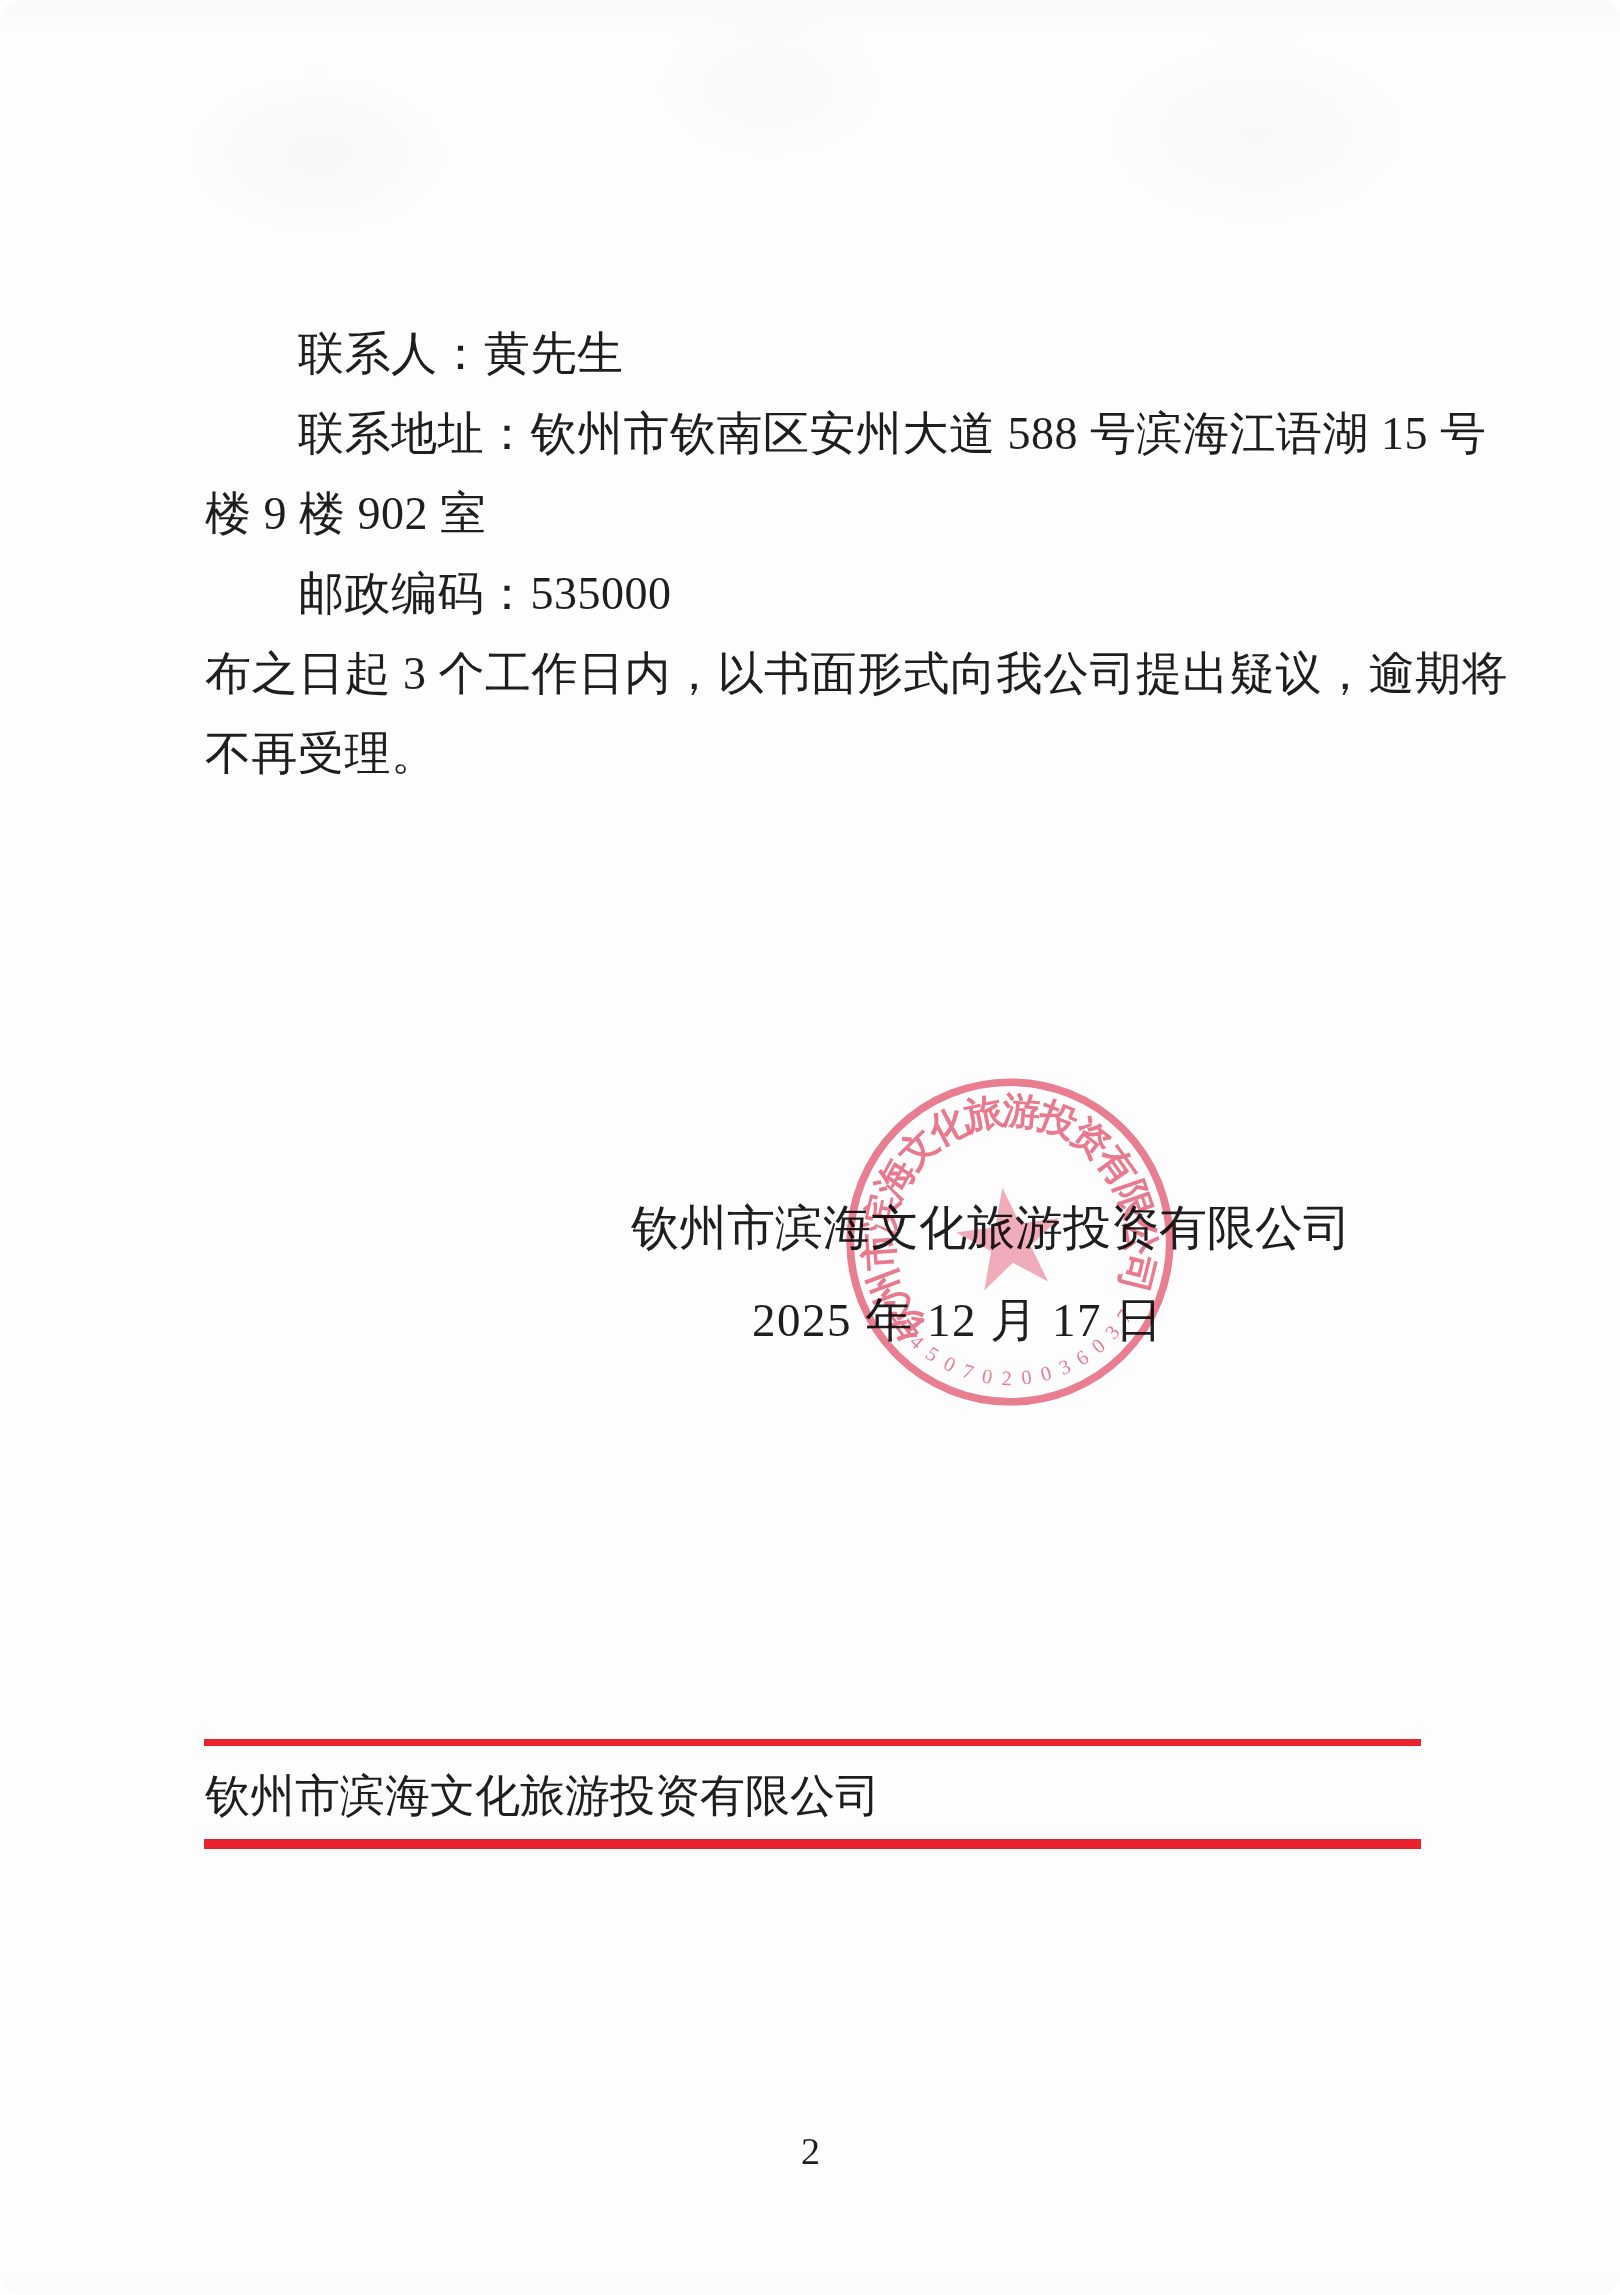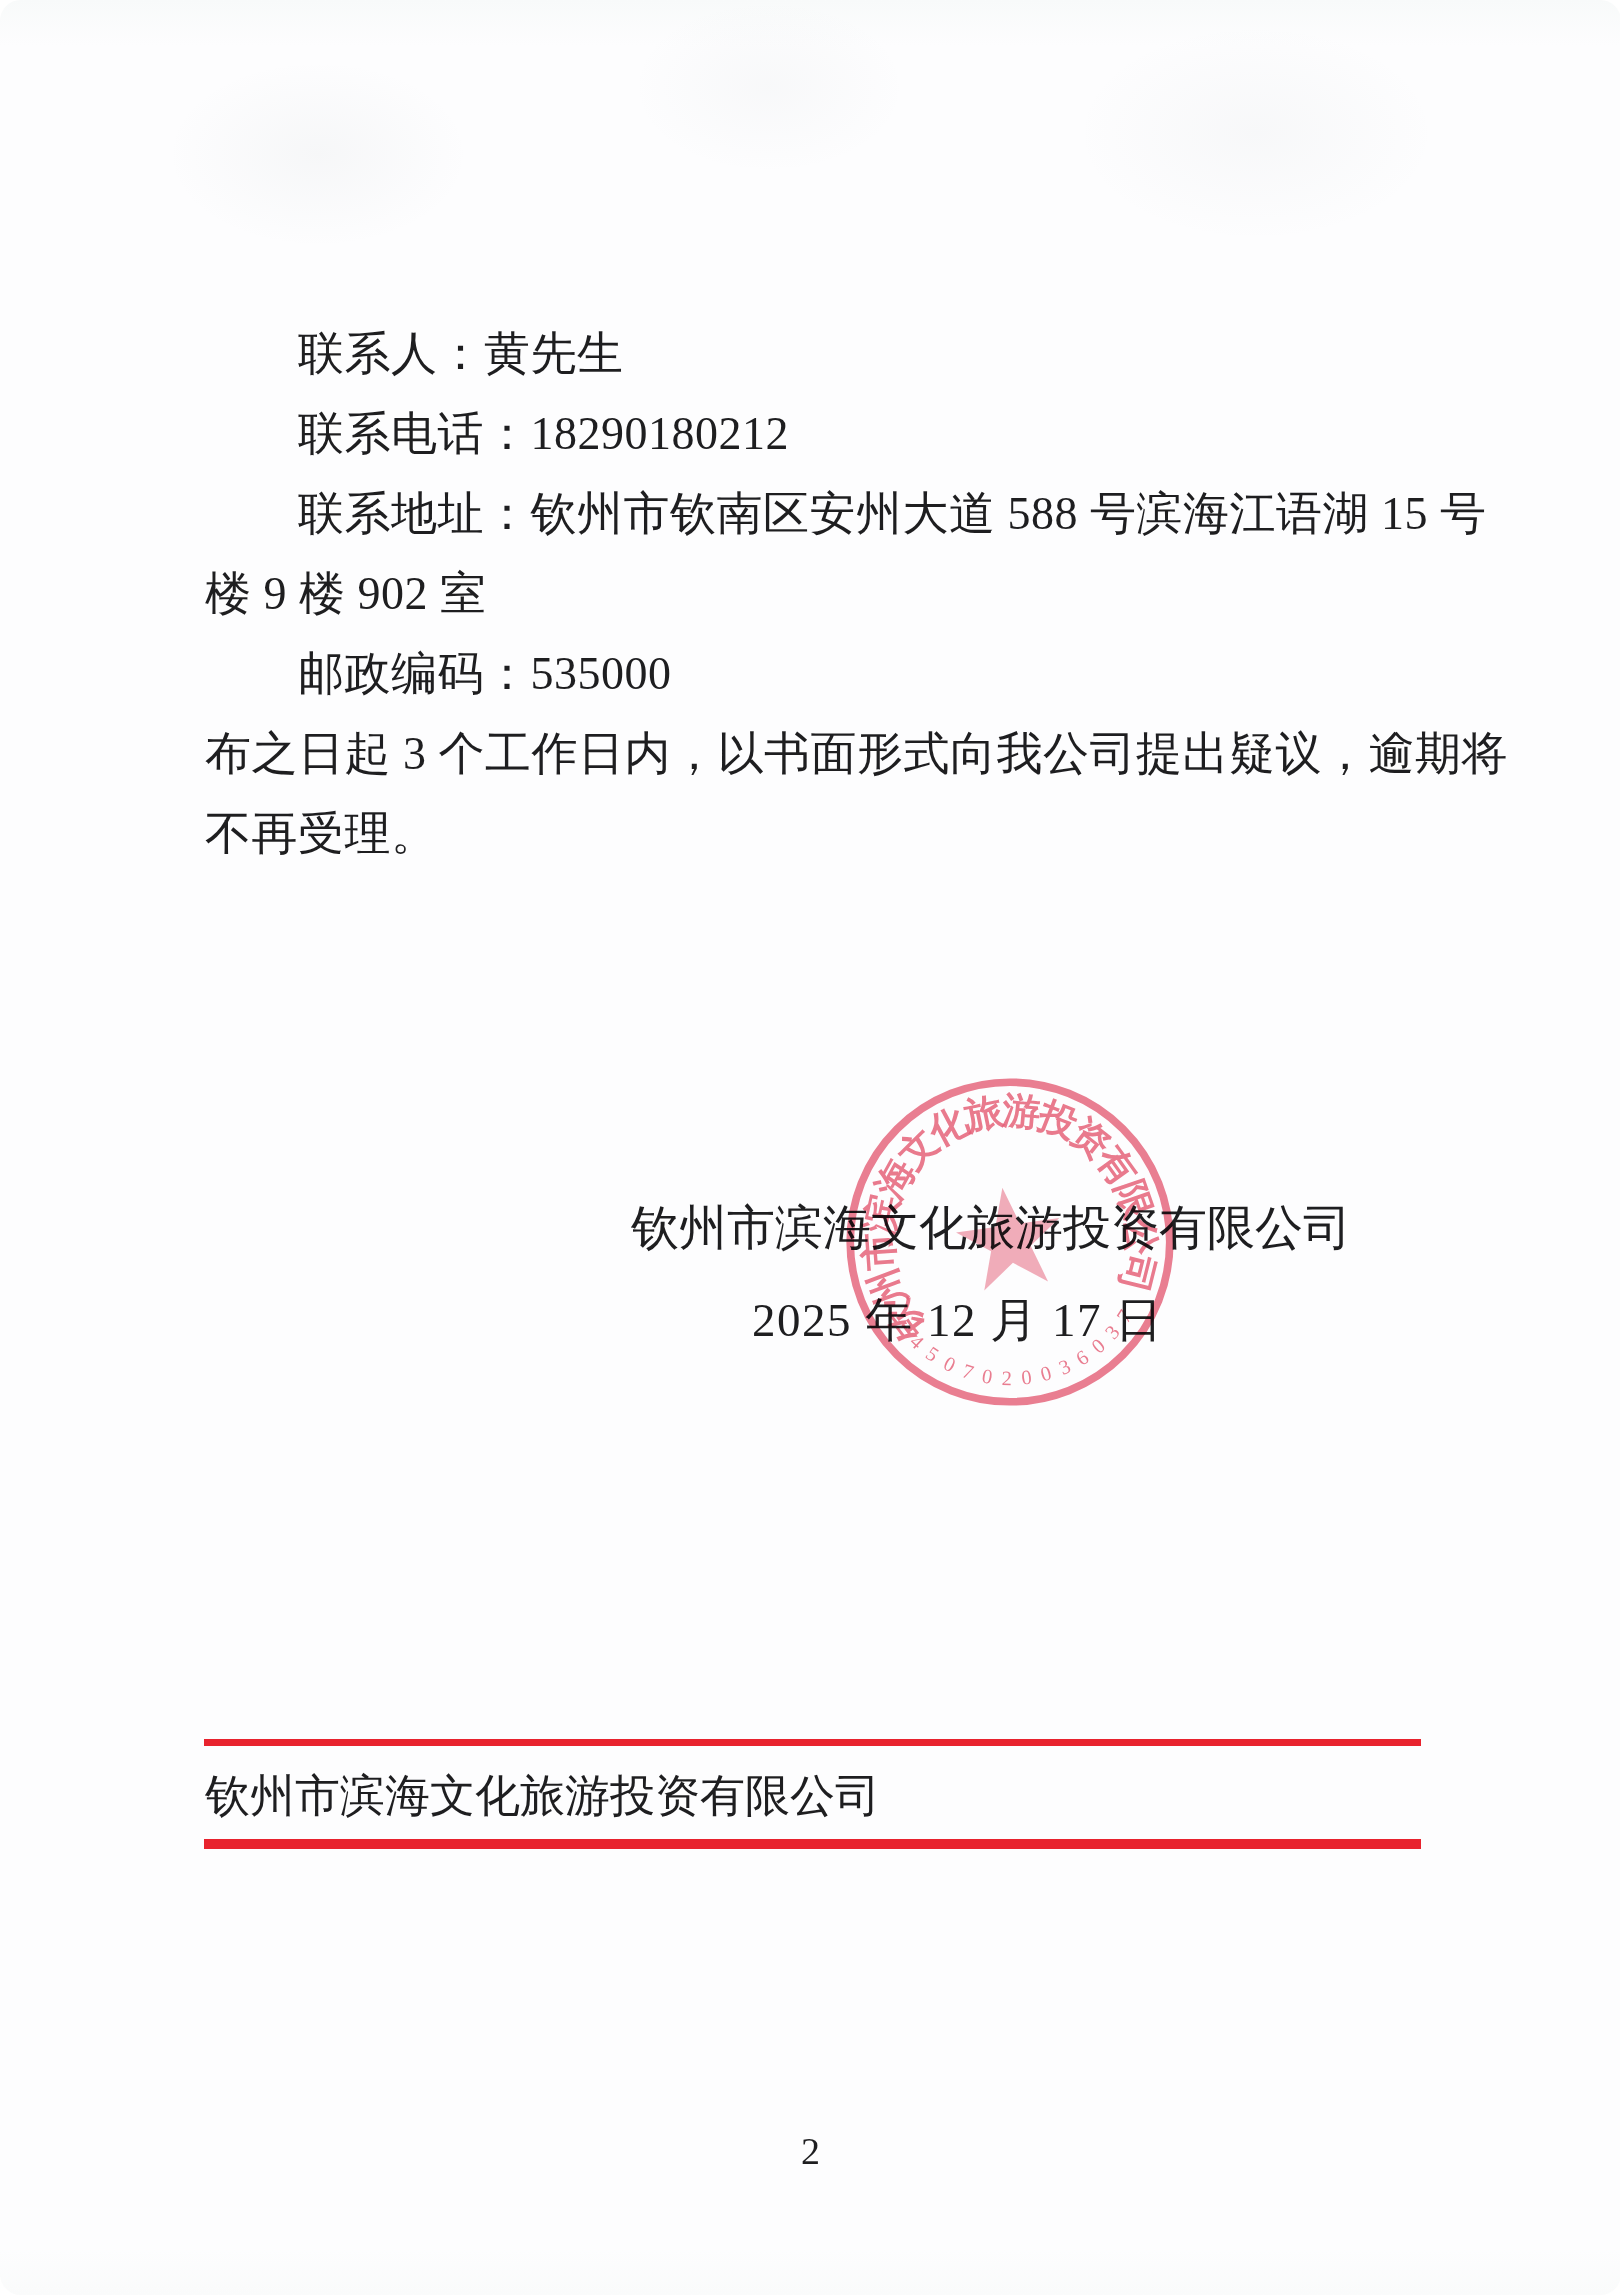--- a/index.html
+++ b/index.html
@@ -103,21 +103,20 @@
     line-height: 41px;
   }
 </style>
 </head>
 <body>
 
 <div class="page">
 
   <section class="body-text">
     <p class="indent">联系人：黄先生</p>
-    <p class="indent">联系电话：18290180212</p>
     <p class="indent">联系地址：钦州市钦南区安州大道 588 号滨海江语湖 15 号</p>
     <p>楼 9 楼 902 室</p>
     <p class="indent">邮政编码：535000</p>
     <p>布之日起 3 个工作日内，以书面形式向我公司提出疑议，逾期将</p>
     <p>不再受理。</p>
   </section>
 
   <p class="sig-company">钦州市滨海文化旅游投资有限公司</p>
   <p class="sig-date">2025 年 12 月 17 日</p>
 

